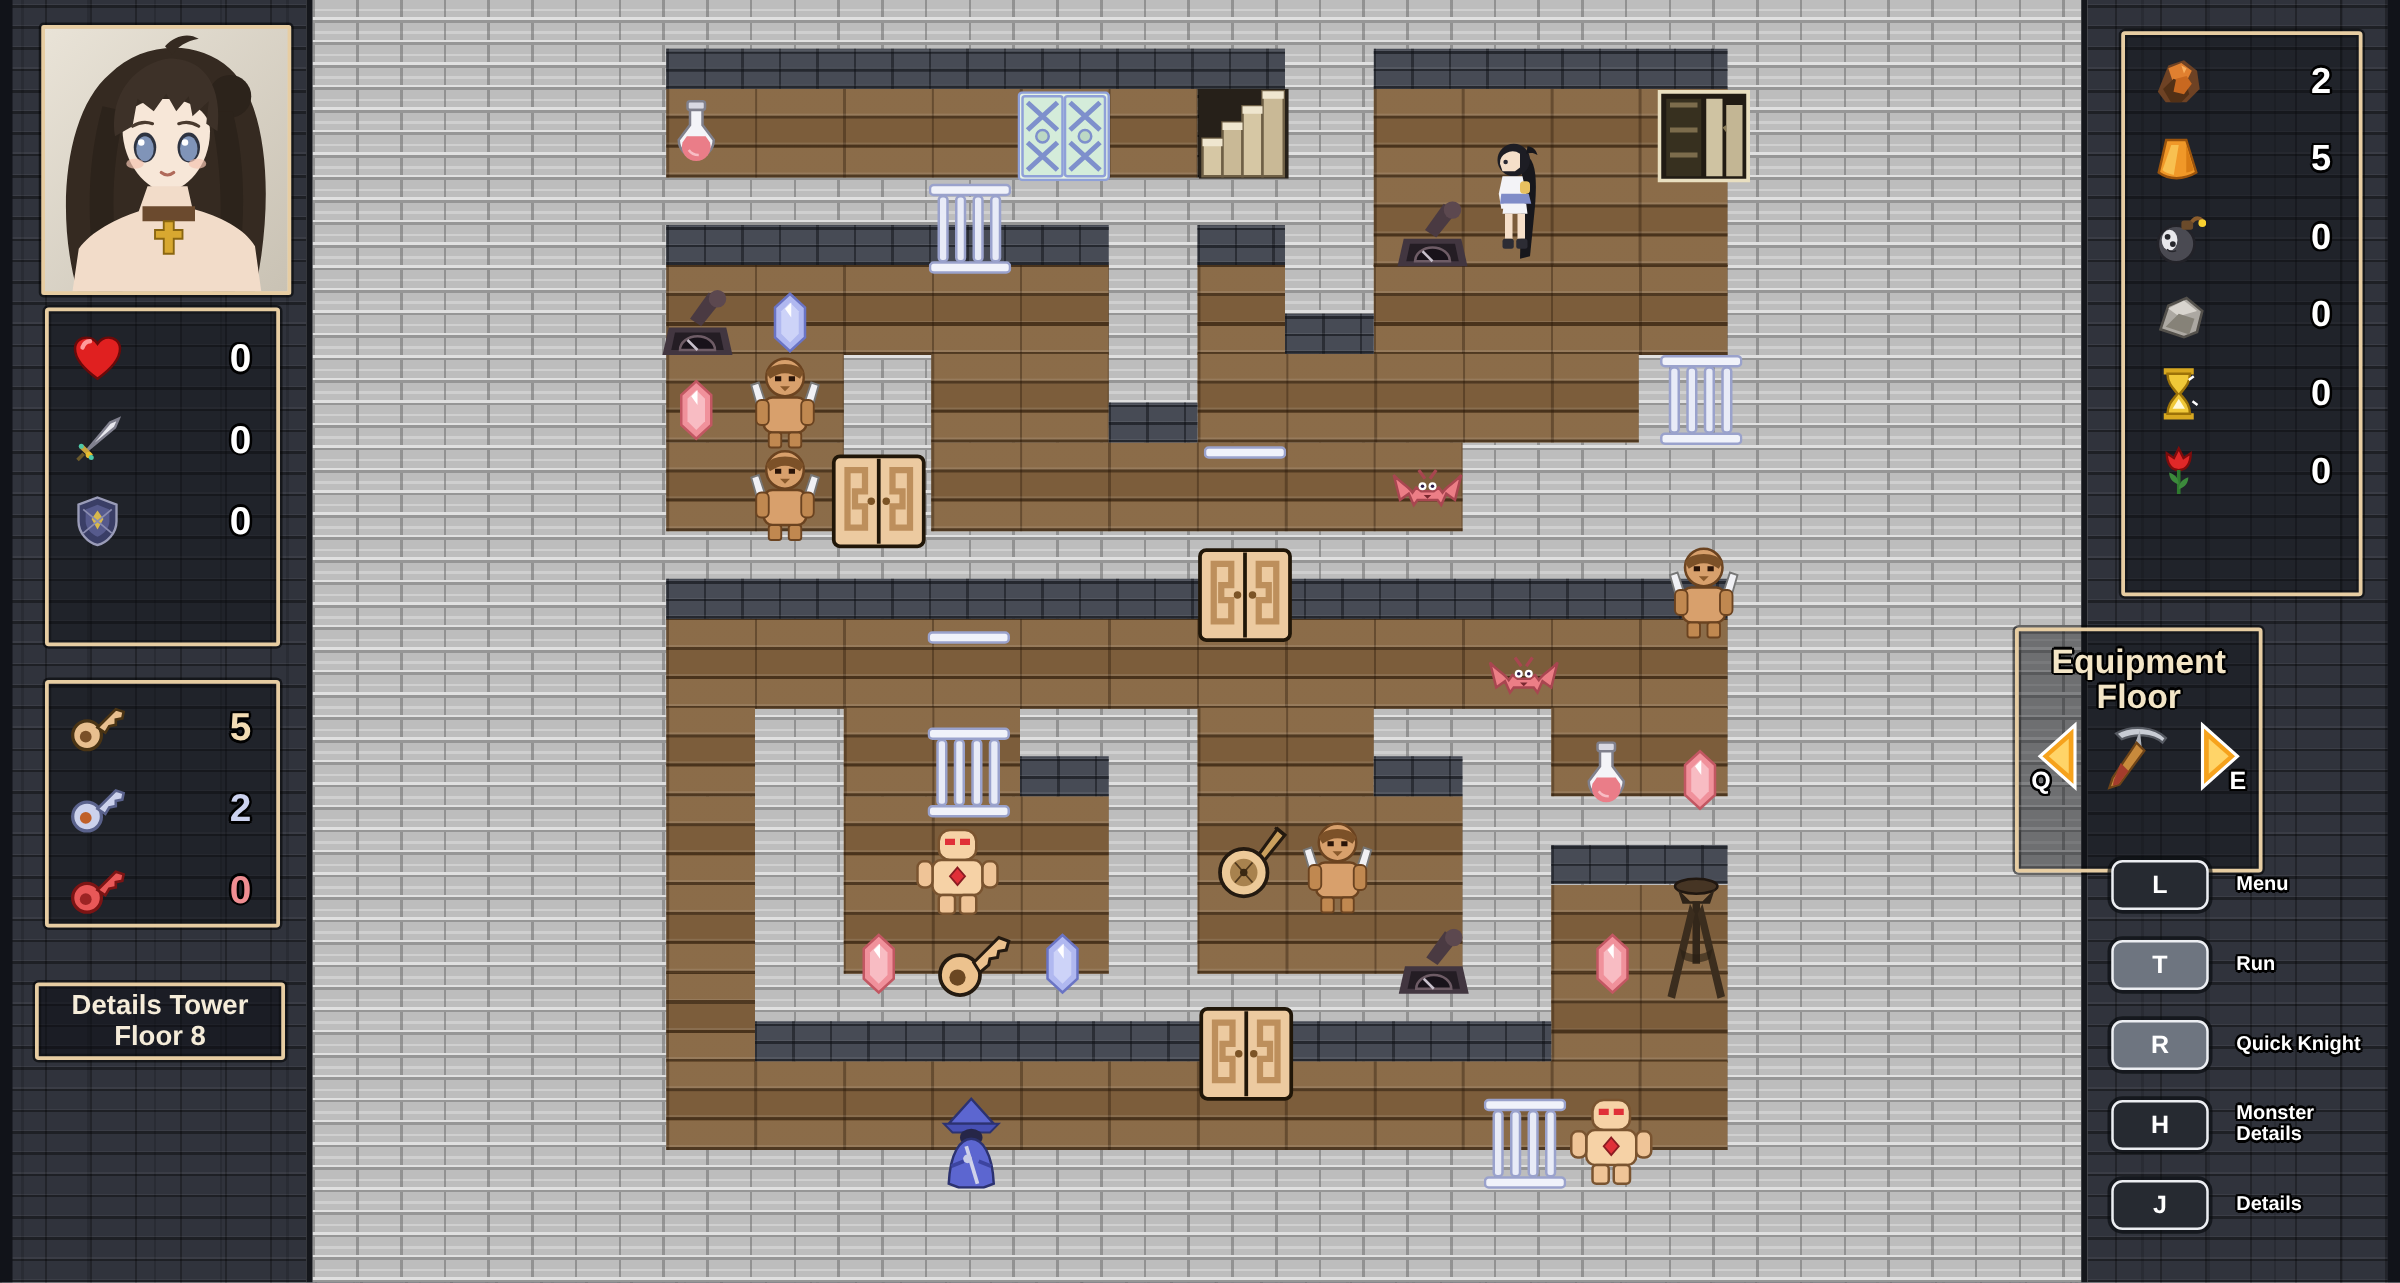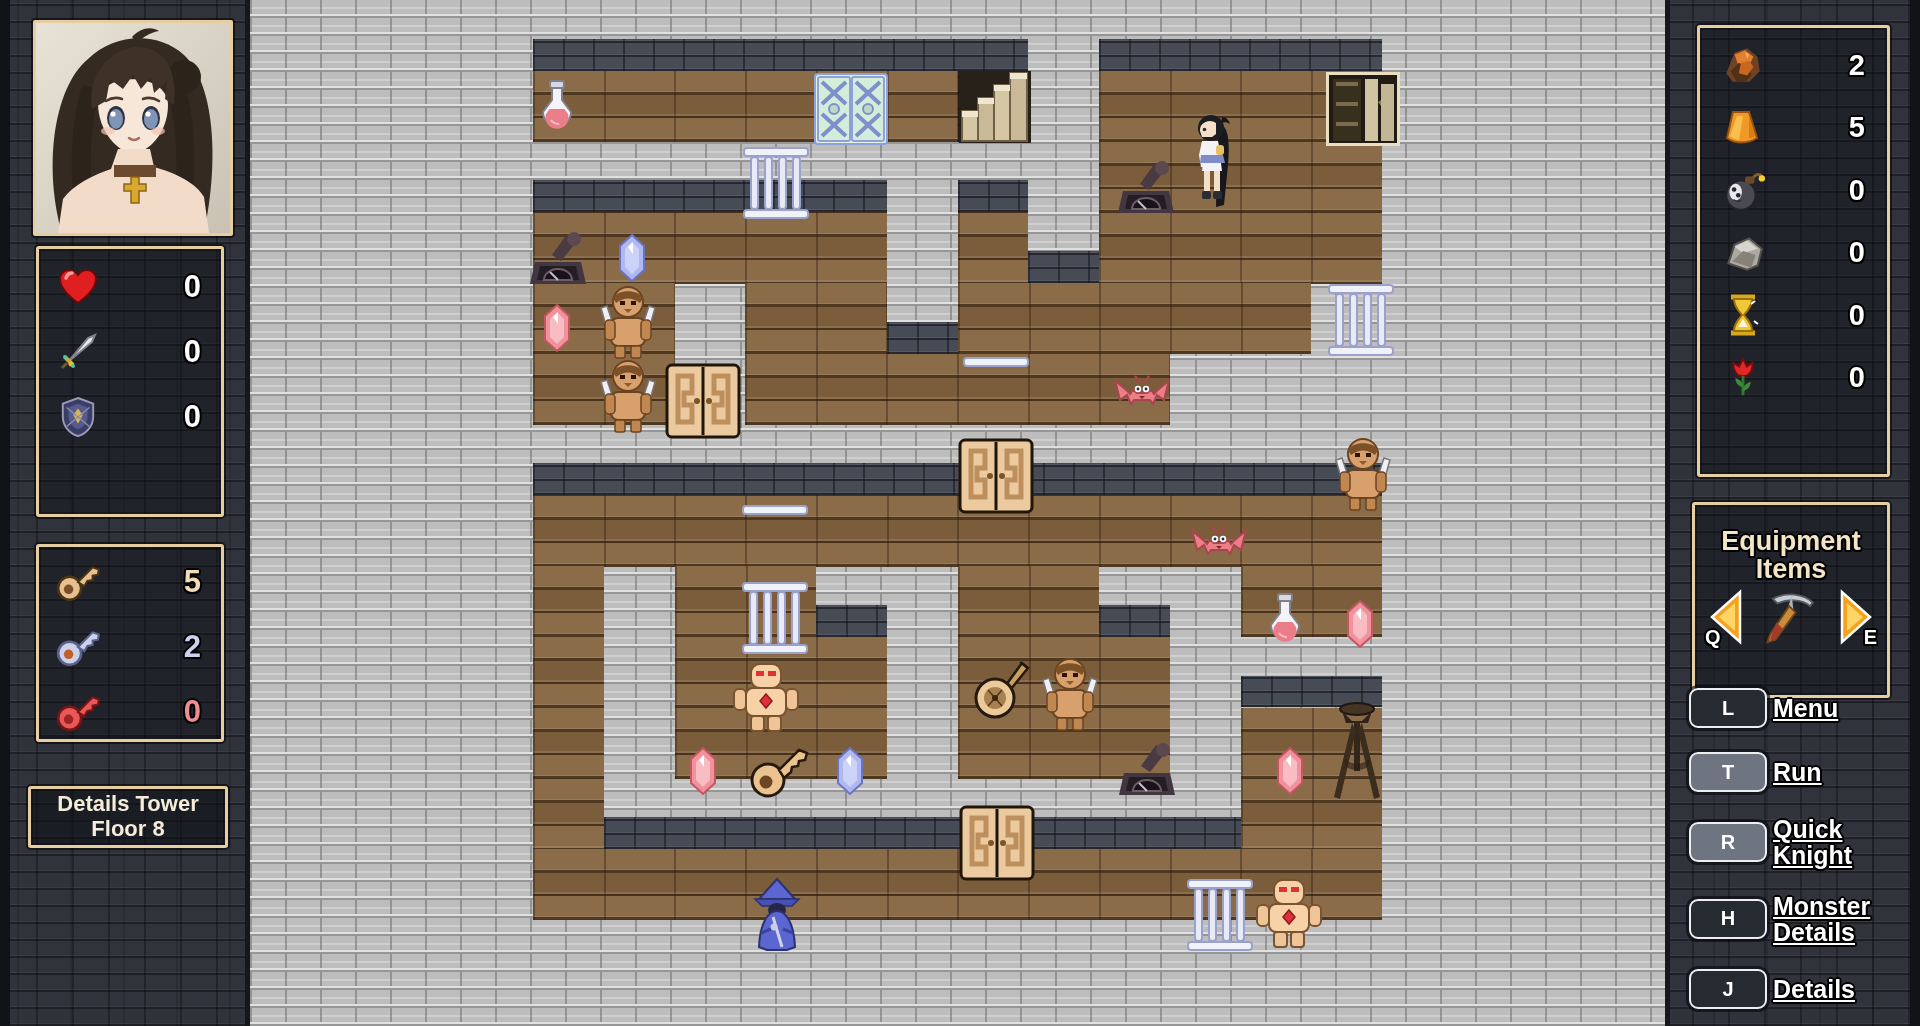--- a/index.html
+++ b/index.html
@@ -67,40 +67,40 @@
   .sval{font-size:31px;font-weight:bold;color:#fff;}
 
   #location{left:28px;top:786px;width:200px;height:62px;display:flex;flex-direction:column;justify-content:center;align-items:center;background:rgba(13,15,21,.6);}
   #location div{font-size:22px;font-weight:bold;color:#f5ecd9;line-height:1.12;}
 
   #resources-panel{left:1697px;top:25px;width:193px;height:452px;padding:6px 0;}
   .rrow{display:flex;align-items:center;justify-content:space-between;height:62.5px;padding:0 22px 0 20px;}
   .ric{width:46px;display:flex;justify-content:center;align-items:center;}
   .rval{font-size:29px;font-weight:bold;color:#fff;}
 
-  #equipment-panel{left:1692px;top:502px;width:198px;height:196px;padding-top:22px;}
+  #equipment-panel{left:1612px;top:502px;width:198px;height:196px;padding-top:10px;}
   .eq-title{text-align:center;font-size:27px;font-weight:bold;color:#f3e5c6;line-height:1.05;}
   .eq-row{display:flex;align-items:center;justify-content:space-between;padding:4px 12px 0 12px;}
   .eq-arrow{position:relative;width:36px;height:56px;cursor:pointer;}
   .eq-key{position:absolute;bottom:-4px;font-size:20px;font-weight:bold;color:#fff;}
   .eq-arrow.prev .eq-key{left:-2px;}
   .eq-arrow.next .eq-key{right:-2px;}
   .eq-item{width:58px;height:58px;}
 
   #shortcuts{position:absolute;left:1689px;top:688px;width:228px;z-index:20;display:flex;flex-direction:column;}
   .sc-row{display:flex;align-items:center;margin-bottom:24px;}
   .sc-key{
     width:74px;height:36px;border:2px solid #eceef2;border-radius:9px;flex:0 0 74px;
     display:flex;align-items:center;justify-content:center;
     font-size:20px;font-weight:bold;color:#fff;
     box-shadow:0 0 0 3px rgba(8,10,14,.65);cursor:pointer;
   }
   .sc-key.dark{background:#262a31;}
   .sc-key.light{background:#6e7580;}
-  .sc-label{margin-left:6px;font-size:25px;font-weight:bold;color:#fff;line-height:1.05;text-decoration:underline;}
+  .sc-label{margin-left:22px;font-size:16px;font-weight:bold;color:#fff;line-height:1.05;}
   .sc-label.two{max-width:110px;}
 </style>
 </head>
 <body>
 
 <div class="edge left"></div>
 <div class="edge right"></div>
 
 <main id="map">
     <div class="tile-floor" style="left: 283px; top: 70.75px; width: 424.5px; height: 71.25px;"></div>
@@ -705,21 +705,21 @@
           </svg>
         </span>
         <span class="rval otl">0</span>
       </div>
     </div>
   </section>
 
 <section class="panel" id="equipment-panel">
   <div class="eq-title otl">
     <div>Equipment</div>
-    <div>Items</div>
+    <div>Floor</div>
   </div>
   <div class="eq-row">
     <div class="eq-arrow prev">
       <svg viewBox="0 0 36 56">
           <path d="M33 3v50L5 28z" fill="#f6a21c" stroke="#fff" stroke-width="2.5"></path>
           <path d="M28 14v28L12 28z" fill="#ffd468"></path>
         </svg>
       <span class="eq-key otl">Q</span>
     </div>
     <div class="eq-item" id="eq-item"><svg width="58" height="58" viewBox="0 0 64 64">

